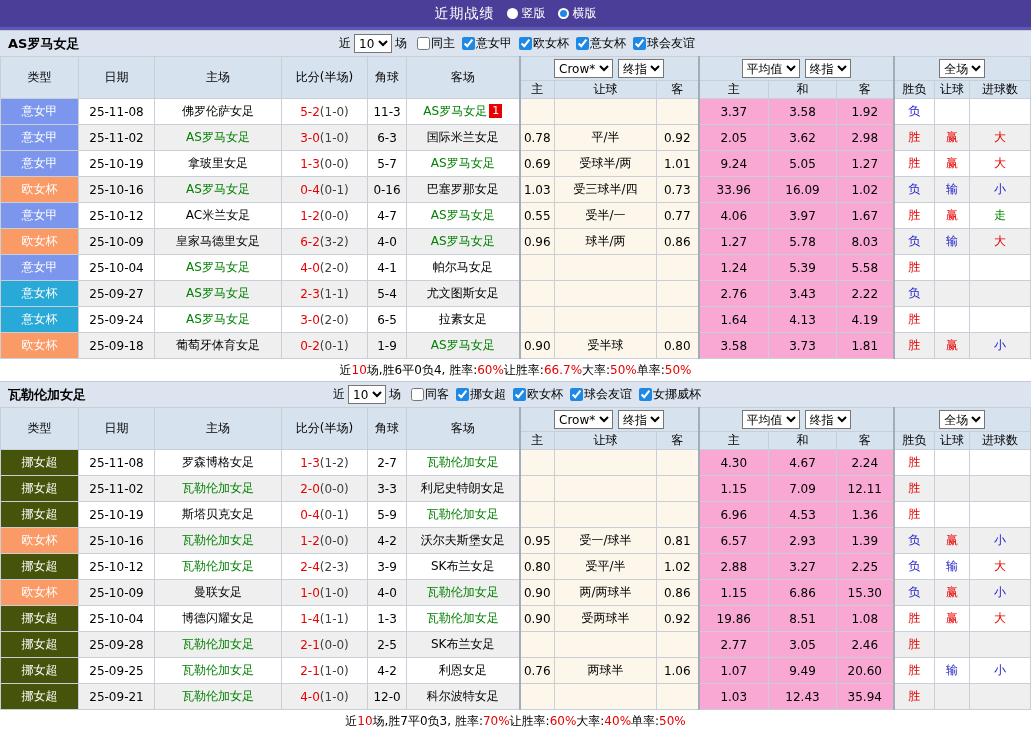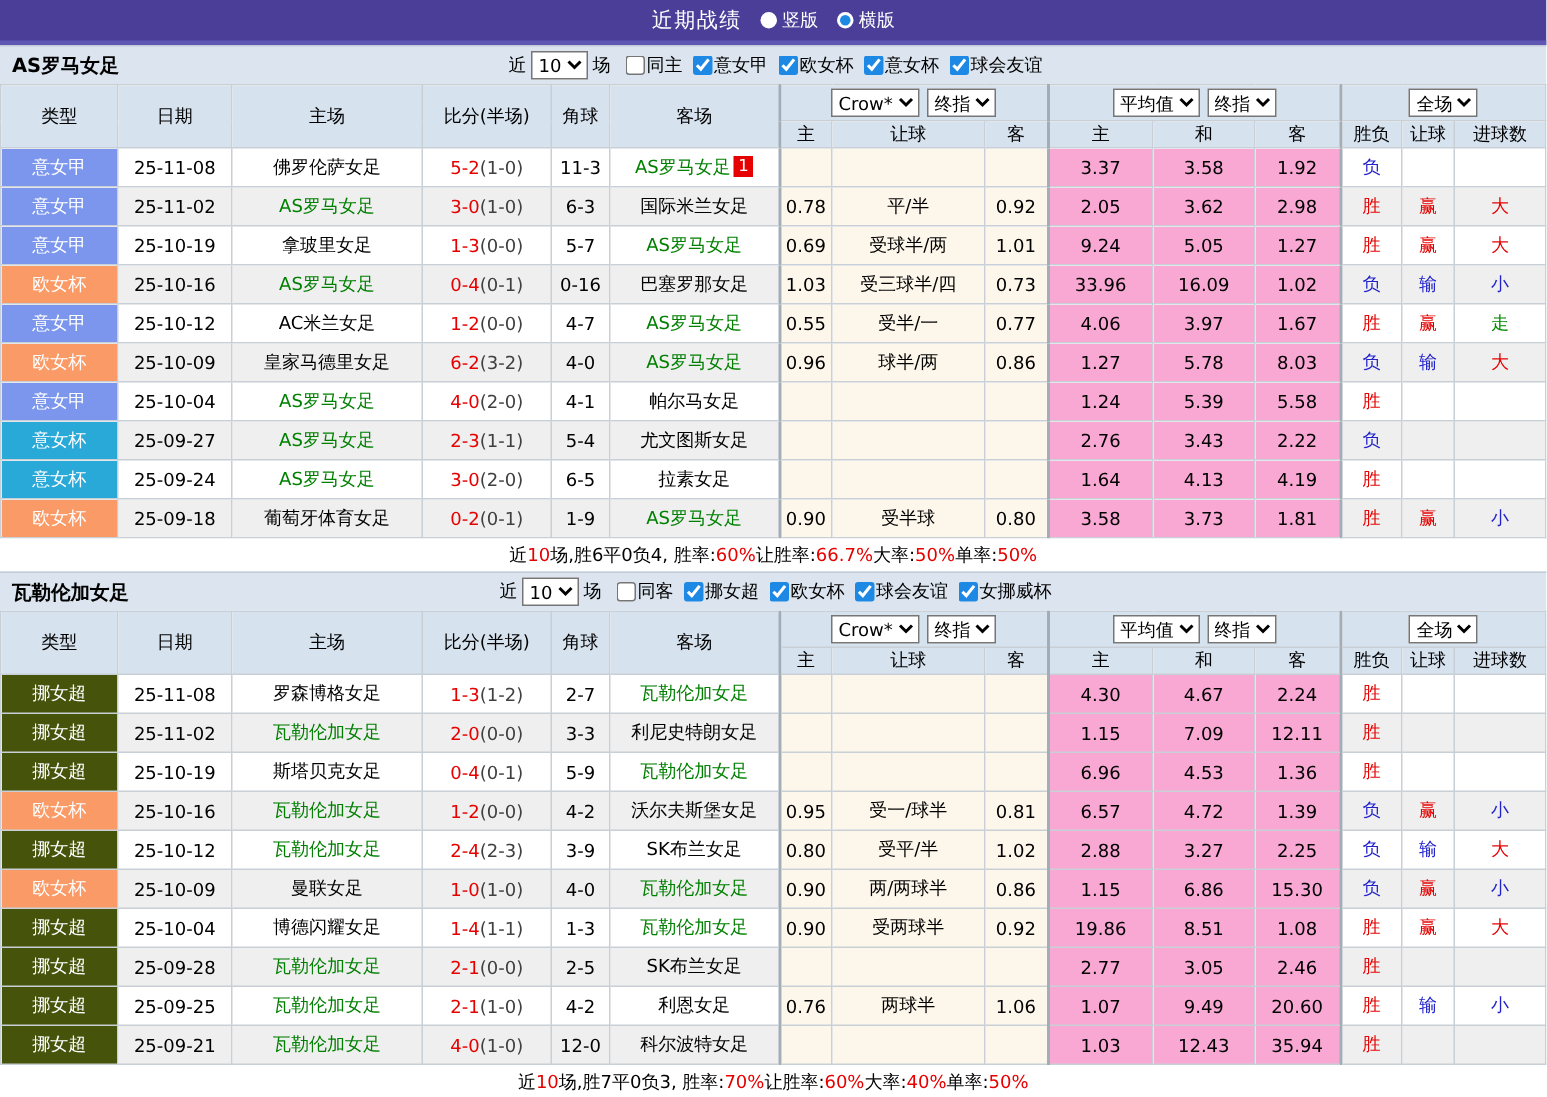--- a/index.html
+++ b/index.html
@@ -476,21 +476,21 @@
         <td class="c-type" style="background: rgb(250, 154, 102);">欧女杯</td>
         <td>25-10-16</td>
         <td><span class="team hl">瓦勒伦加女足</span></td>
         <td><span class="s-main">1-2</span><span class="s-half">(0-0)</span></td>
         <td>4-2</td>
         <td><span class="team">沃尔夫斯堡女足</span></td>
         <td class="bg-cream gb">0.95</td>
         <td class="bg-cream">受一/球半</td>
         <td class="bg-cream">0.81</td>
         <td class="bg-blue gb">6.57</td>
-        <td class="bg-blue">4.72</td>
+        <td class="bg-blue">2.93</td>
         <td class="bg-blue">1.39</td>
         <td class="gb res-b">负</td>
         <td class="res-r">赢</td>
         <td class="res-b">小</td>
       </tr>
       <tr>
         <td class="c-type" style="background: rgb(69, 83, 11);">挪女超</td>
         <td>25-10-12</td>
         <td><span class="team hl">瓦勒伦加女足</span></td>
         <td><span class="s-main">2-4</span><span class="s-half">(2-3)</span></td>

